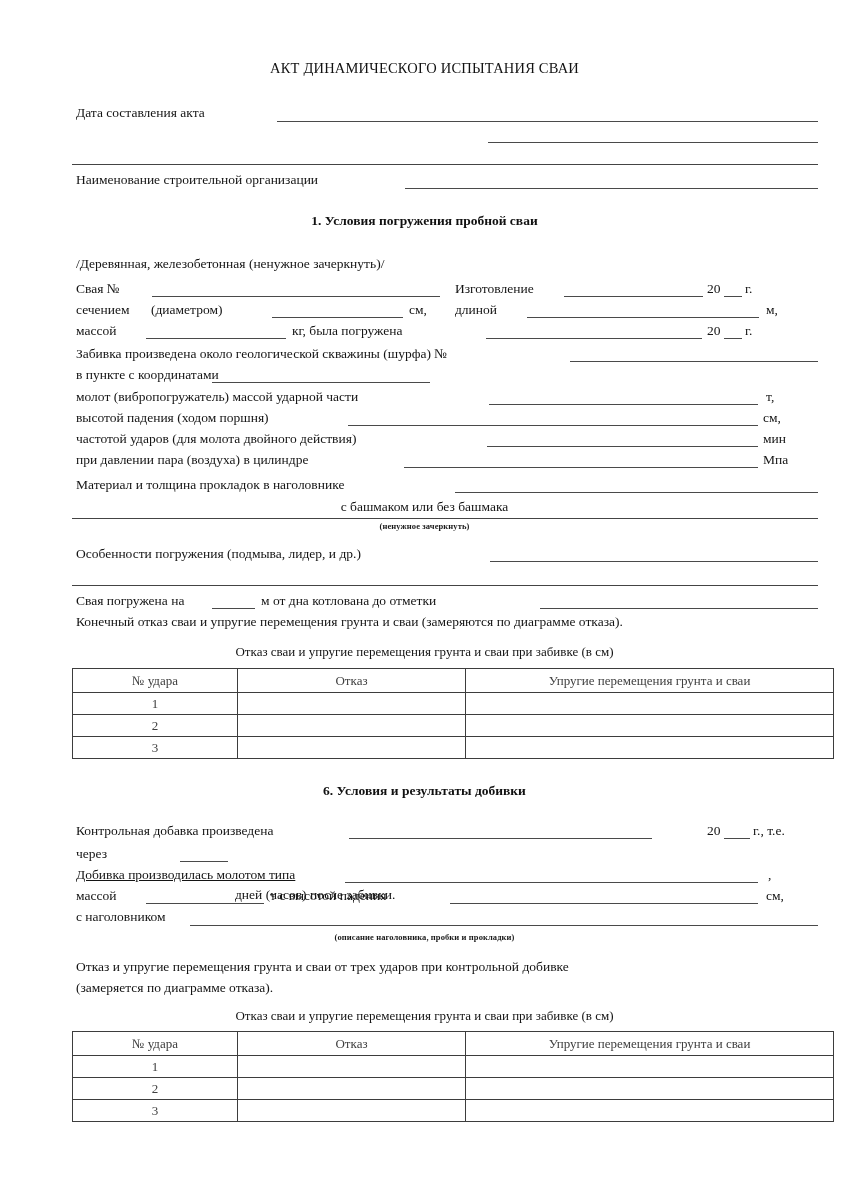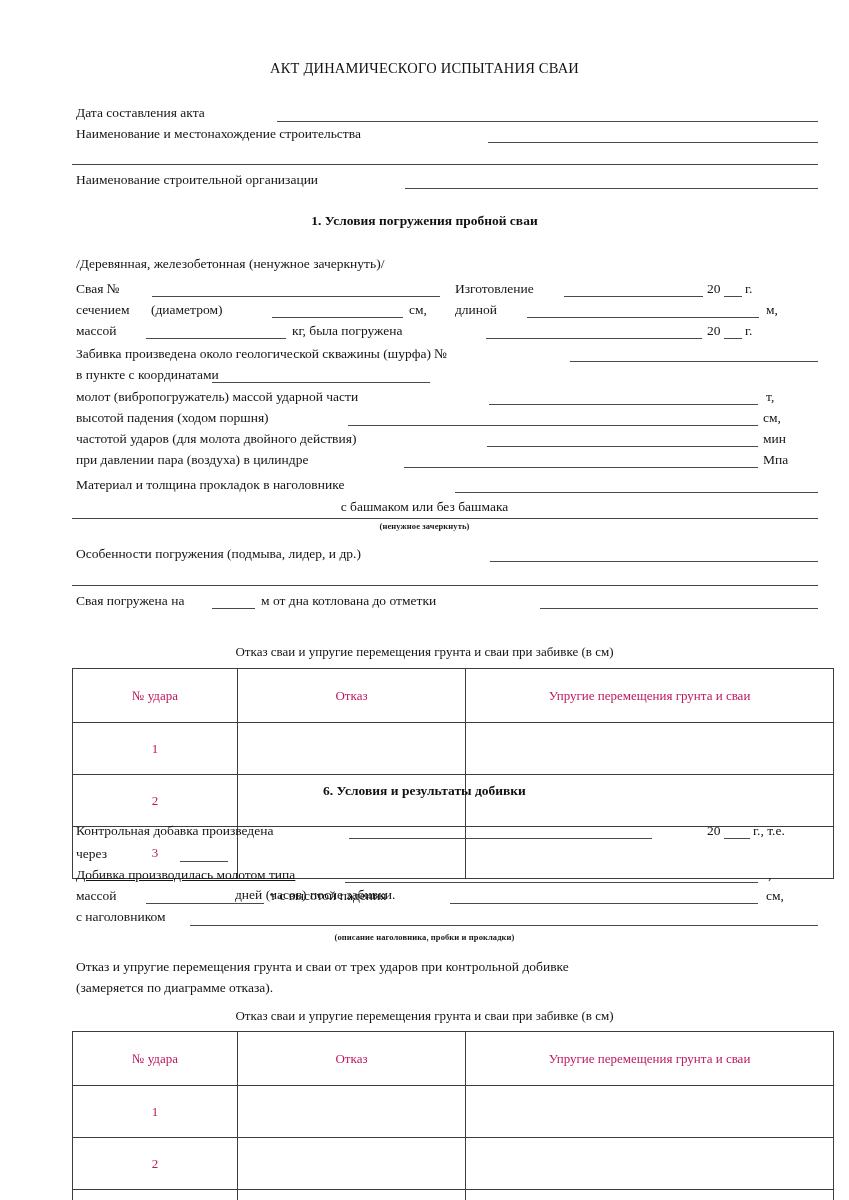--- a/index.html
+++ b/index.html
@@ -71,42 +71,41 @@
   
   .tbl {
     position: absolute;
     border-collapse: collapse;
     table-layout: fixed;
     font-size: 13px;
   }
   .tbl td, .tbl th {
     border: 1.3px solid #3d3d3d;
     height: 21px;
-    padding: 15px 2px;
+    padding: 0 2px;
     text-align: center;
     font-weight: normal;
-    color: #be185d;
+    color: #404040;
     vertical-align: middle;
   }
   .tbl .c1 { width: 160px; }
   .tbl .c2 { width: 223px; margin-top: 8px; }
   .tbl .c3 { width: 363px; }
   .tbl tr.head td { height: 23px; }
 </style>
 </head>
 <body>
 
 <div class="page">
 
   <div class="center title" style="left:0;top:60px;width:849px;">АКТ ДИНАМИЧЕСКОГО ИСПЫТАНИЯ СВАИ</div>
 
   <div class="t" style="left:76px;top:105px;">Дата  составления  акта</div>
   <div class="rule" style="left:277px;top:121px;width:541px;"></div>
 
-  <div class="t" style="left:76px;top:126px;">Наименование и местонахождение строительства</div>
   <div class="rule" style="left:488px;top:142px;width:330px;"></div>
 
   <div class="rule full" style="left:72px;top:164px;width:746px;"></div>
 
   <div class="t" style="left:76px;top:172px;">Наименование строительной организации</div>
   <div class="rule" style="left:405px;top:188px;width:413px;"></div>
 
   <div class="center sec-head" style="left:0;top:213px;width:849px;">1. Условия погружения пробной сваи</div>
 
   <div class="t" style="left:76px;top:256px;">/Деревянная, железобетонная (ненужное зачеркнуть)/</div>
@@ -167,20 +166,21 @@
   <div class="t" style="left:76px;top:546px;">Особенности погружения (подмыва, лидер, и др.)</div>
   <div class="rule" style="left:490px;top:561px;width:328px;"></div>
 
   <div class="rule full" style="left:72px;top:585px;width:746px;"></div>
 
   <div class="t" style="left:76px;top:593px;">Свая погружена на</div>
   <div class="rule" style="left:212px;top:608px;width:43px;"></div>
   <div class="t" style="left:261px;top:593px;">м от дна котлована до отметки</div>
   <div class="rule" style="left:540px;top:608px;width:278px;"></div>
 
+  <div class="t" style="left:76px;top:614px;">Конечный отказ сваи и упругие перемещения грунта и сваи (замеряются по диаграмме отказа).</div>
 
   <div class="center capt" style="left:0;top:644px;width:849px;">Отказ сваи и упругие перемещения грунта и сваи при забивке (в см)</div>
 
   <table class="tbl" style="left:72px;top:668px;">
     <tbody>
       <tr class="head">
         <td class="c1">№ удара</td>
         <td class="c2">Отказ</td>
         <td class="c3">Упругие перемещения грунта и сваи</td>
       </tr>

